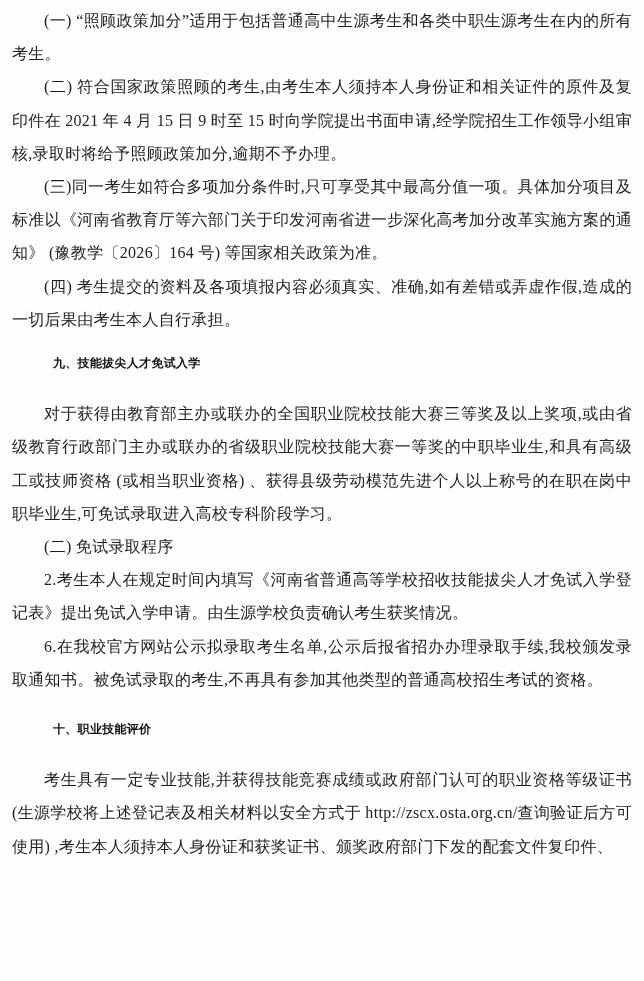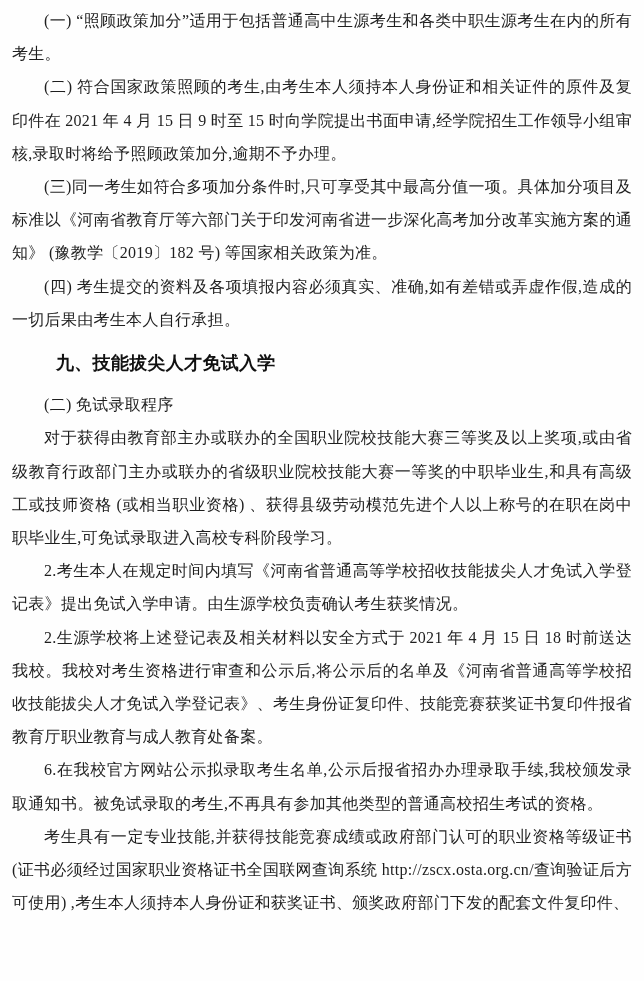--- a/index.html
+++ b/index.html
@@ -21,42 +21,42 @@
   }
   .para {
     margin: 0;
     line-height: 33.2px;
     text-align: justify;
     letter-spacing: 0.3px;
     text-indent: 2em;
     word-break: break-all;
   }
   .heading {
-    margin: 8px;
+    margin: 17px;
     line-height: 33.2px;
-    font-size: 18px;
+    font-size: 12px;
     font-weight: bold;
     color: #111111;
     text-indent: 2em;
     letter-spacing: 0.3px;
   }
   .heading-gap {
     margin-top: 11px;
   }
 </style>
 </head>
 <body>
 
 <div class="page">
   <p class="para">(一) “照顾政策加分”适用于包括普通高中生源考生和各类中职生源考生在内的所有考生。</p>
   <p class="para">(二) 符合国家政策照顾的考生,由考生本人须持本人身份证和相关证件的原件及复印件在 2021 年 4 月 15 日 9 时至 15 时向学院提出书面申请,经学院招生工作领导小组审核,录取时将给予照顾政策加分,逾期不予办理。</p>
-  <p class="para">(三)同一考生如符合多项加分条件时,只可享受其中最高分值一项。具体加分项目及标准以《河南省教育厅等六部门关于印发河南省进一步深化高考加分改革实施方案的通知》 (豫教学〔2019〕182 号) 等国家相关政策为准。</p>
+  <p class="para">(三)同一考生如符合多项加分条件时,只可享受其中最高分值一项。具体加分项目及标准以《河南省教育厅等六部门关于印发河南省进一步深化高考加分改革实施方案的通知》 (豫教学〔2026〕164 号) 等国家相关政策为准。</p>
   <p class="para">(四) 考生提交的资料及各项填报内容必须真实、准确,如有差错或弄虚作假,造成的一切后果由考生本人自行承担。</p>
 
   <h2 class="heading heading-gap">九、技能拔尖人才免试入学</h2>
+  <p class="para">对于获得由教育部主办或联办的全国职业院校技能大赛三等奖及以上奖项,或由省级教育行政部门主办或联办的省级职业院校技能大赛一等奖的中职毕业生,和具有高级工或技师资格 (或相当职业资格) 、获得县级劳动模范先进个人以上称号的在职在岗中职毕业生,可免试录取进入高校专科阶段学习。</p>
   <p class="para">(二) 免试录取程序</p>
-  <p class="para">对于获得由教育部主办或联办的全国职业院校技能大赛三等奖及以上奖项,或由省级教育行政部门主办或联办的省级职业院校技能大赛一等奖的中职毕业生,和具有高级工或技师资格 (或相当职业资格) 、获得县级劳动模范先进个人以上称号的在职在岗中职毕业生,可免试录取进入高校专科阶段学习。</p>
   <p class="para">2.考生本人在规定时间内填写《河南省普通高等学校招收技能拔尖人才免试入学登记表》提出免试入学申请。由生源学校负责确认考生获奖情况。</p>
-  <p class="para">2.生源学校将上述登记表及相关材料以安全方式于 2021 年 4 月 15 日 18 时前送达我校。我校对考生资格进行审查和公示后,将公示后的名单及《河南省普通高等学校招收技能拔尖人才免试入学登记表》、考生身份证复印件、技能竞赛获奖证书复印件报省教育厅职业教育与成人教育处备案。</p>
   <p class="para">6.在我校官方网站公示拟录取考生名单,公示后报省招办办理录取手续,我校颁发录取通知书。被免试录取的考生,不再具有参加其他类型的普通高校招生考试的资格。</p>
 
-  <p class="para">考生具有一定专业技能,并获得技能竞赛成绩或政府部门认可的职业资格等级证书 (证书必须经过国家职业资格证书全国联网查询系统 http://zscx.osta.org.cn/查询验证后方可使用) ,考生本人须持本人身份证和获奖证书、颁奖政府部门下发的配套文件复印件、</p>
+  <h2 class="heading">十、职业技能评价</h2>
+  <p class="para">考生具有一定专业技能,并获得技能竞赛成绩或政府部门认可的职业资格等级证书 (生源学校将上述登记表及相关材料以安全方式于 http://zscx.osta.org.cn/查询验证后方可使用) ,考生本人须持本人身份证和获奖证书、颁奖政府部门下发的配套文件复印件、</p>
 </div>
 
 </body></html>

